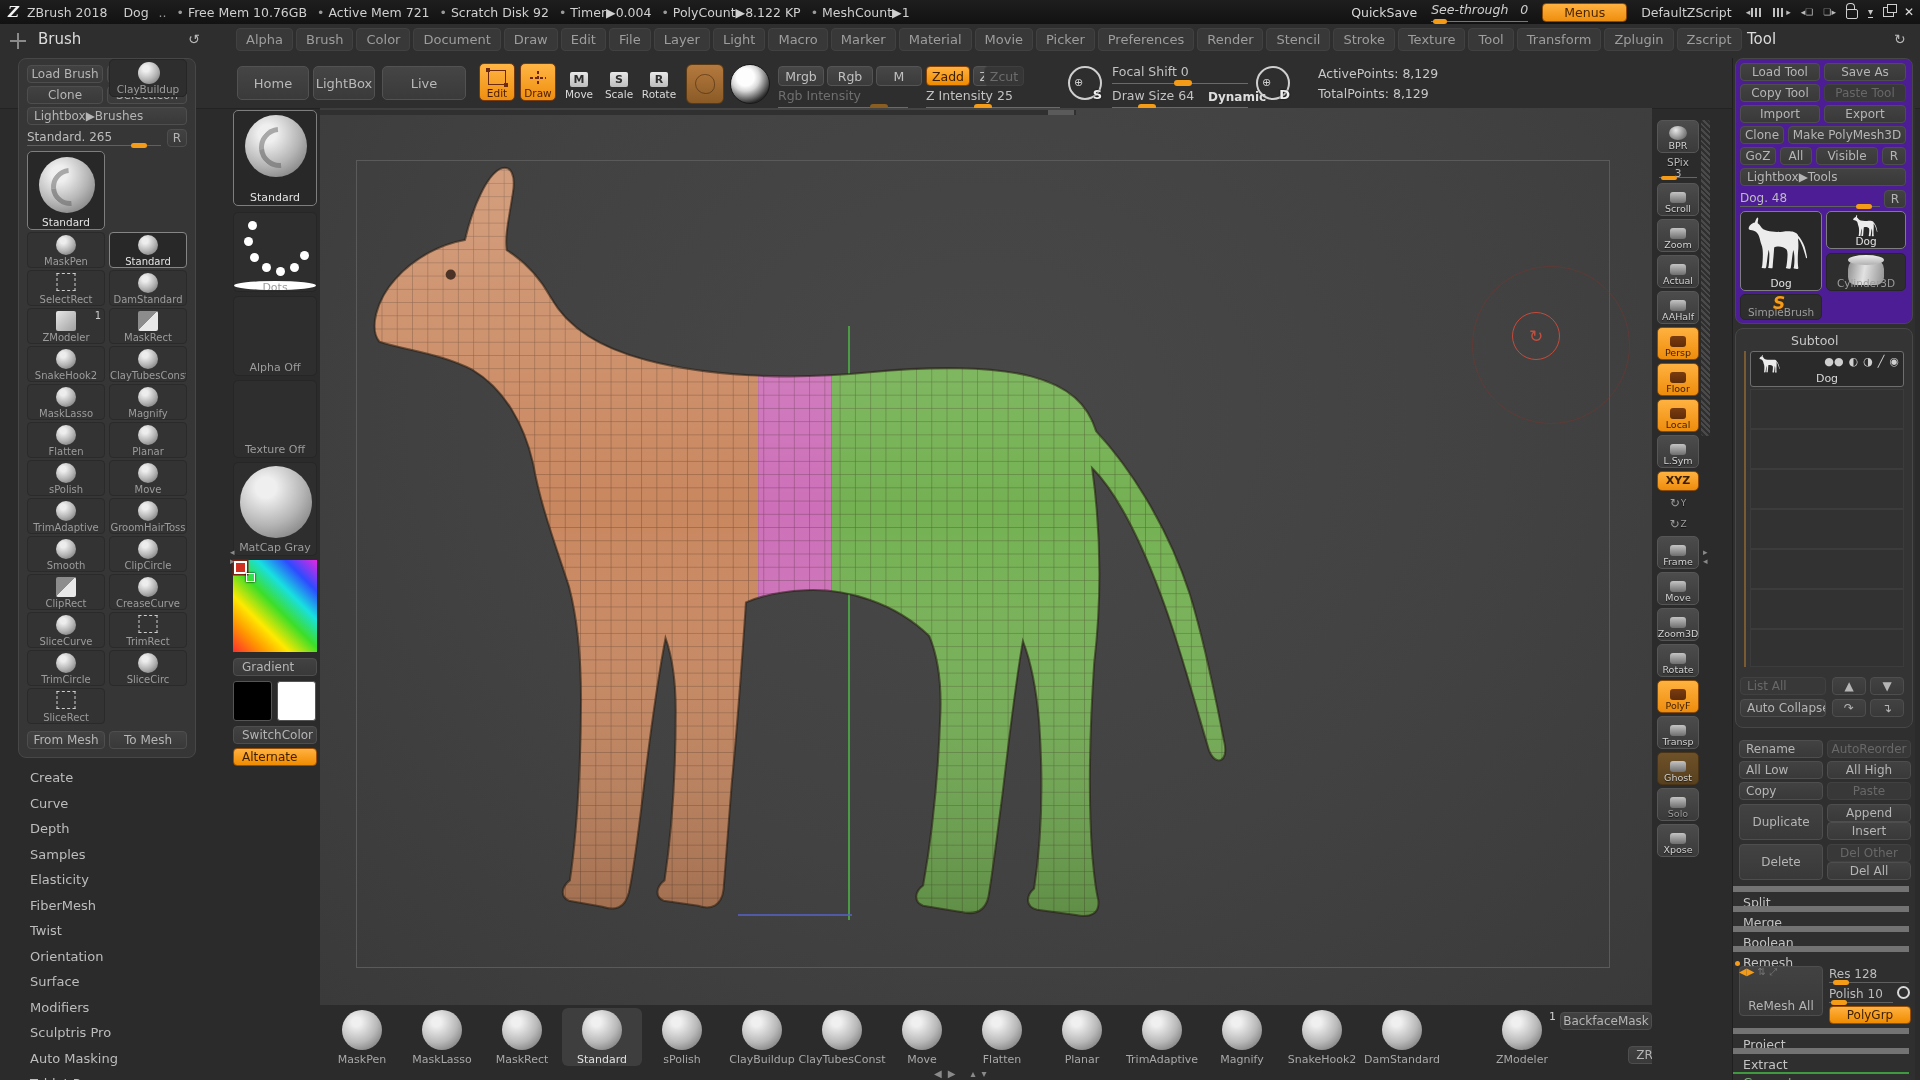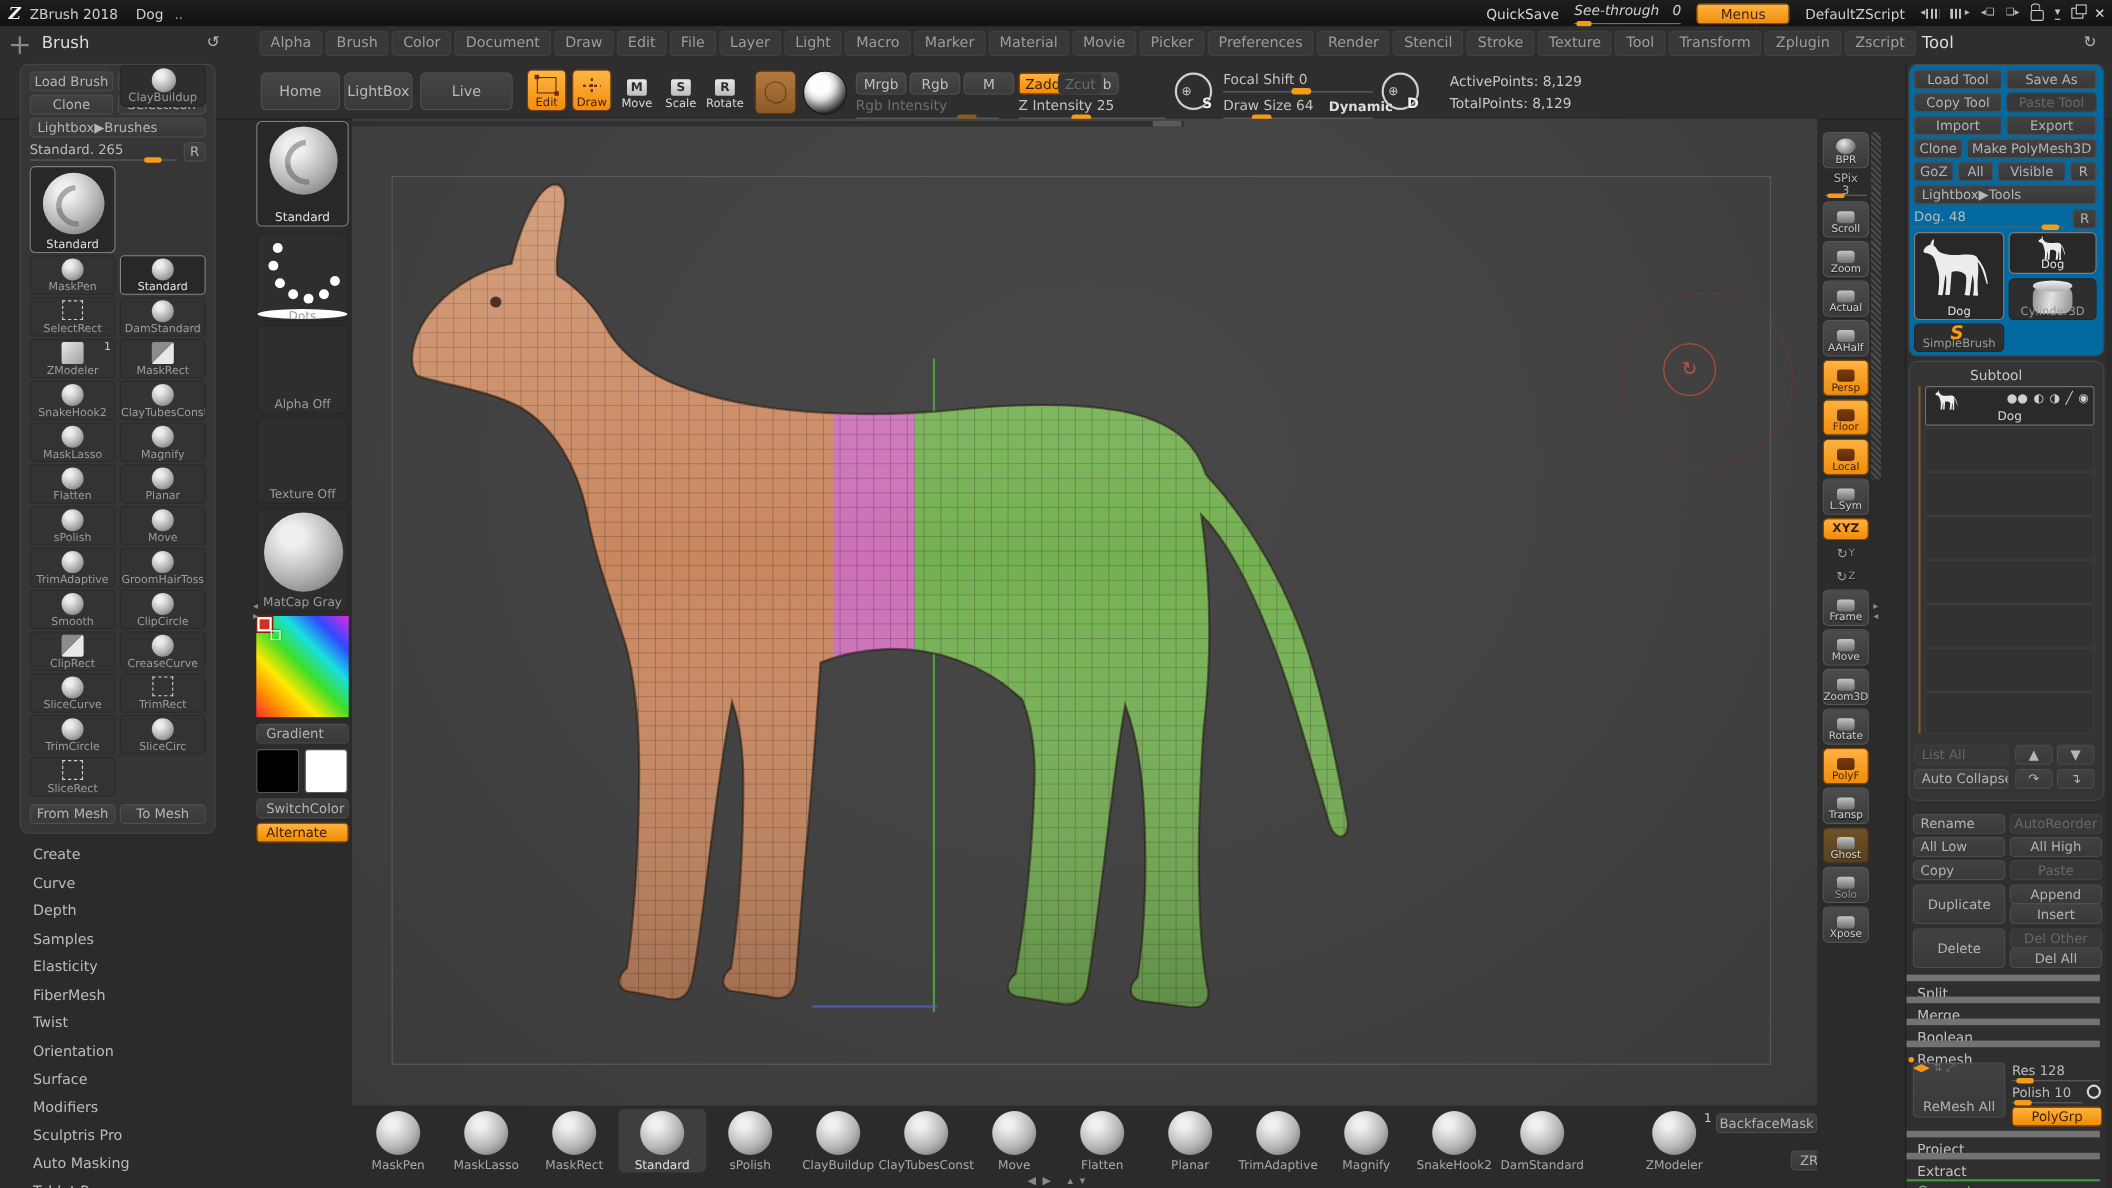--- a/index.html
+++ b/index.html
@@ -232,20 +232,29 @@
 </head>
 <body>
 
 <div class="screen">
 
   <div class="titlebar">
     <span class="zlogo">Z</span>
     <span class="tb-app">ZBrush 2018</span>
     <span class="tb-doc">Dog</span>
     <span class="tb-dots">..</span>
+    <span style="display:flex;">
+
+    <span class="stat">Free Mem 10.76GB</span>
+        <span class="stat">Active Mem 721</span>
+        <span class="stat">Scratch Disk 92</span>
+        <span class="stat">Timer▶0.004</span>
+        <span class="stat">PolyCount▶8.122 KP</span>
+        <span class="stat">MeshCount▶1</span>
+      </span>
     <span class="tb-right">
       <span class="quicksave">QuickSave</span>
       <span class="seethrough">
         <span>See-through</span>
         <span style="margin-left:8px;">0</span>
         <span class="track"></span>
         <span class="knob"></span>
       </span>
       <span class="menus-btn">Menus</span>
       <span>DefaultZScript</span>
@@ -327,21 +336,21 @@
     <span class="tog" style="left:778px;width:46px;">Mrgb</span>
     <span class="tog" style="left:827px;width:46px;">Rgb</span>
     <span class="tog" style="left:876px;width:46px;">M</span>
     <span class="hslider dim" style="left:778px;top:30px;width:130px;">
       <span class="lab">Rgb Intensity</span>
       <span class="track"></span><span class="knob" style="left:92px;"></span>
     </span>
 
     <span class="tog orange" style="left:926px;width:44px;">Zadd</span>
     <span class="tog" style="left:973px;width:44px;">Zsub</span>
-    <span class="tog dim" style="left:962px;width:40px;">Zcut</span>
+    <span class="tog dim" style="left:984px;width:40px;">Zcut</span>
     <span class="hslider" style="left:926px;top:30px;width:134px;">
       <span class="lab"><span>Z Intensity</span>&nbsp;<span>25</span></span>
       <span class="track"></span><span class="knob" style="left:48px;"></span>
     </span>
 
     <span class="circ-badge" style="left:1068px;">
       <span class="plus">⊕</span>
         <span class="letter">S</span>
     </span>
     <span class="hslider" style="left:1112px;top:6px;width:136px;">
@@ -795,21 +804,21 @@
 
         <span class="strip-label">Xpose</span>
 
       </span>
     </div>
   <div class="strip-scroll"></div>
   <div class="split-arrows" style="left:1703px;top:548px;">▸<br>◂</div>
   <div class="split-arrows" style="left:230px;top:548px;">◂<br>▸</div>
 
   <div class="toolpanel">
-    <div class="panelbox" style="left:2px;top:0;width:176px;height:264px;background:#0369a1;">
+    <div class="panelbox" style="left:2px;top:0;width:176px;height:264px;background:#4c1d95;">
       <span class="pbtn" style="left:4px;top:4px;width:80px;">Load Tool</span>
       <span class="pbtn" style="left:88px;top:4px;width:82px;">Save As</span>
       <span class="pbtn" style="left:4px;top:25px;width:80px;">Copy Tool</span>
       <span class="pbtn dim" style="left:88px;top:25px;width:82px;">Paste Tool</span>
       <span class="pbtn" style="left:4px;top:46px;width:80px;">Import</span>
       <span class="pbtn" style="left:88px;top:46px;width:82px;">Export</span>
       <span class="pbtn" style="left:4px;top:67px;width:44px;">Clone</span>
       <span class="pbtn" style="left:52px;top:67px;width:118px;">Make PolyMesh3D</span>
       <span class="pbtn" style="left:4px;top:88px;width:36px;">GoZ</span>
       <span class="pbtn" style="left:44px;top:88px;width:32px;">All</span>

